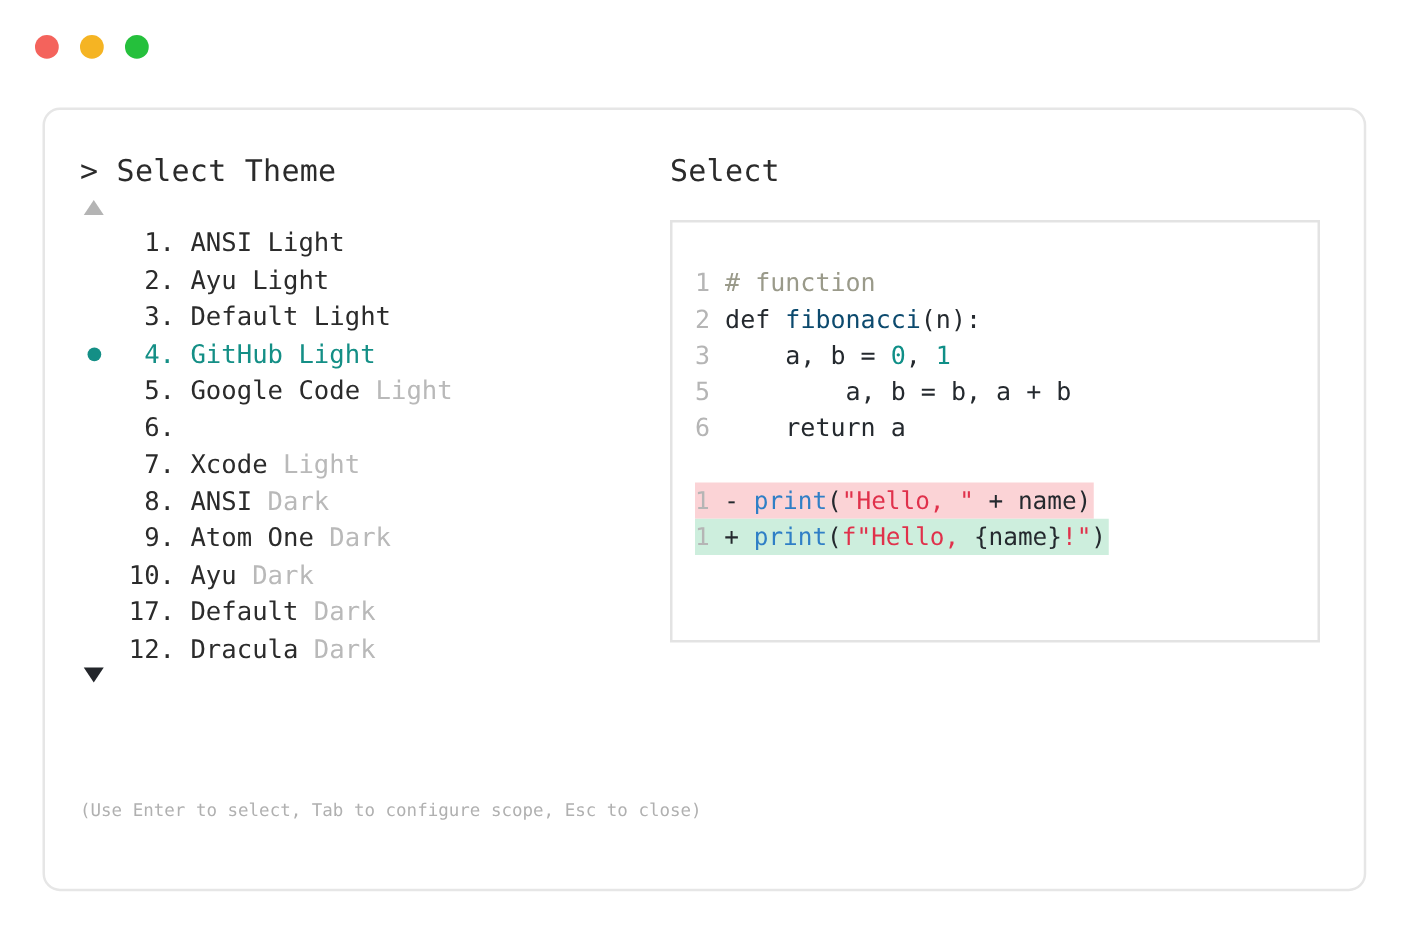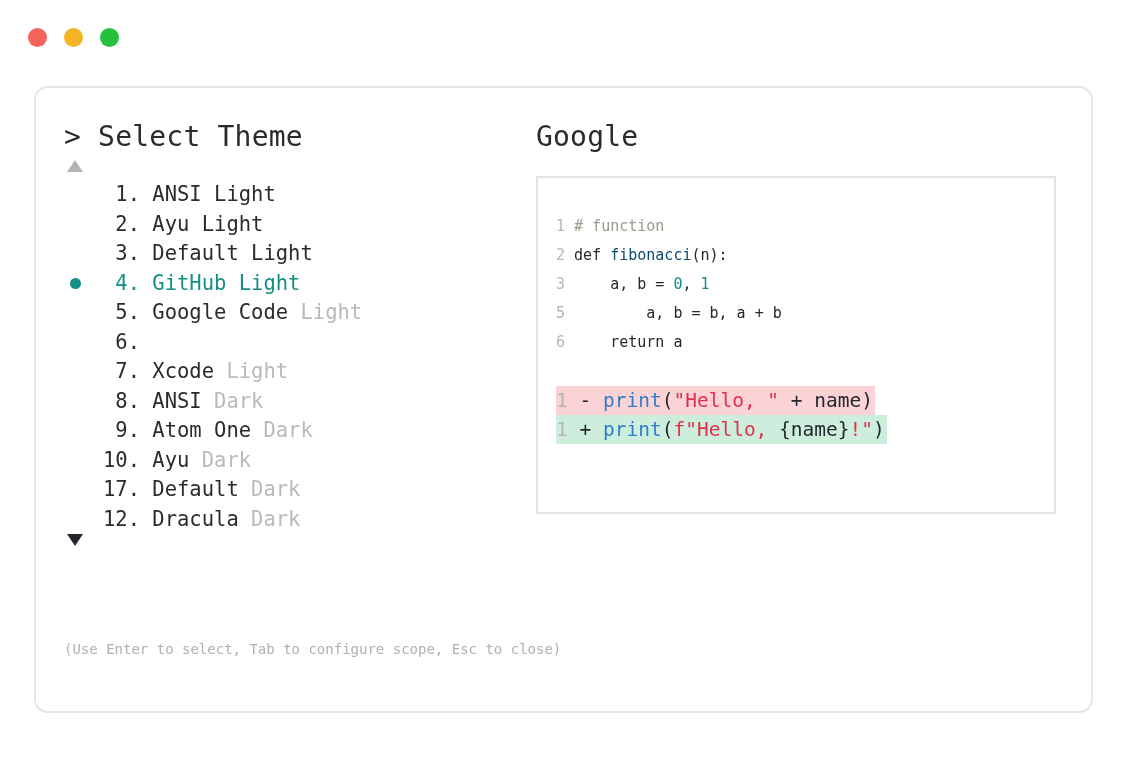--- a/index.html
+++ b/index.html
@@ -61,21 +61,21 @@
     width: 470px;
   }
   .col-right {
     position: absolute;
     left: 500px;
     top: 36px;
     width: 535px;
   }
 
   .section-title {
-    font-size: 28px;
+    font-size: 24px;
     color: #2b2b2b;
     letter-spacing: 0.2px;
     line-height: 26px;
     white-space: pre;
   }
 
   
   .arrow {
     width: 0;
     height: 0;
@@ -152,21 +152,21 @@
   .preview-box {
     margin-top: 26px;
     width: 520px;
     height: 338px;
     box-sizing: border-box;
     border: 2px solid #e3e3e3;
     background: #ffffff;
     padding: 34px 0 0 18px;
   }
   .code-line {
-    font-size: 15px;
+    font-size: 20px;
     line-height: 29px;
     height: 29px;
     white-space: pre;
     display: block;
   }
   .ln     { color: #b5b5b5; }
   .c-comment { color: #9a9a8a; }
   .c-kw   { color: #24292e; }
   .c-fn   { color: #0c4a6e; }
   .c-num  { color: #0f8f87; }
@@ -218,21 +218,21 @@
           <div class="theme-row"><div class="bullet-cell"></div><span class="idx">10.</span><span class="theme-name"> Ayu</span><span class="theme-suffix-dim"> Dark</span></div>
           <div class="theme-row"><div class="bullet-cell"></div><span class="idx">17.</span><span class="theme-name"> Default</span><span class="theme-suffix-dim"> Dark</span></div>
           <div class="theme-row"><div class="bullet-cell"></div><span class="idx">12.</span><span class="theme-name"> Dracula</span><span class="theme-suffix-dim"> Dark</span></div>
         </div>
 
       <div class="arrow arrow-down"></div>
     </div>
 
     <div class="col-right">
 
-      <div class="section-title">Google</div>
+      <div class="section-title">Select</div>
 
       <div class="preview-box">
         <div id="code-block">
             <div class="code-line"><span class="ln">1</span><span class="c-comment"> # function</span></div>
             <div class="code-line"><span class="ln">2</span><span class="c-kw"> def </span><span class="c-fn">fibonacci</span><span class="c-plain">(n):</span></div>
             <div class="code-line"><span class="ln">3</span><span class="c-plain">     a, b = </span><span class="c-num">0</span><span class="c-plain">, </span><span class="c-num">1</span></div>
             <div class="code-line"><span class="ln">5</span><span class="c-plain">         a, b = b, a + b</span></div>
             <div class="code-line"><span class="ln">6</span><span class="c-kw">     return a</span></div>
           </div>
         <div class="diff-wrap" id="diff-block">

